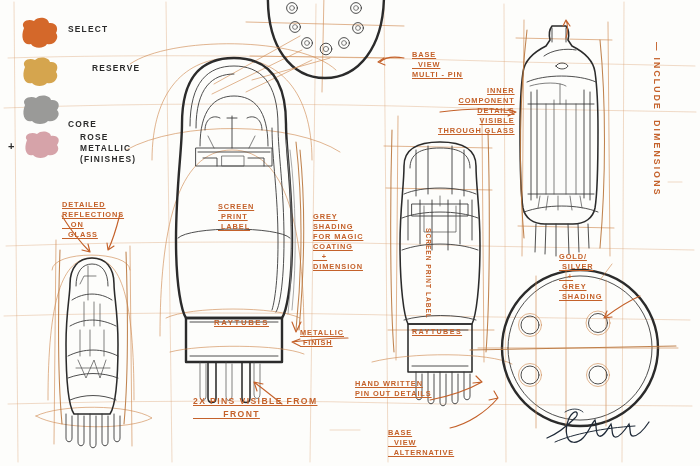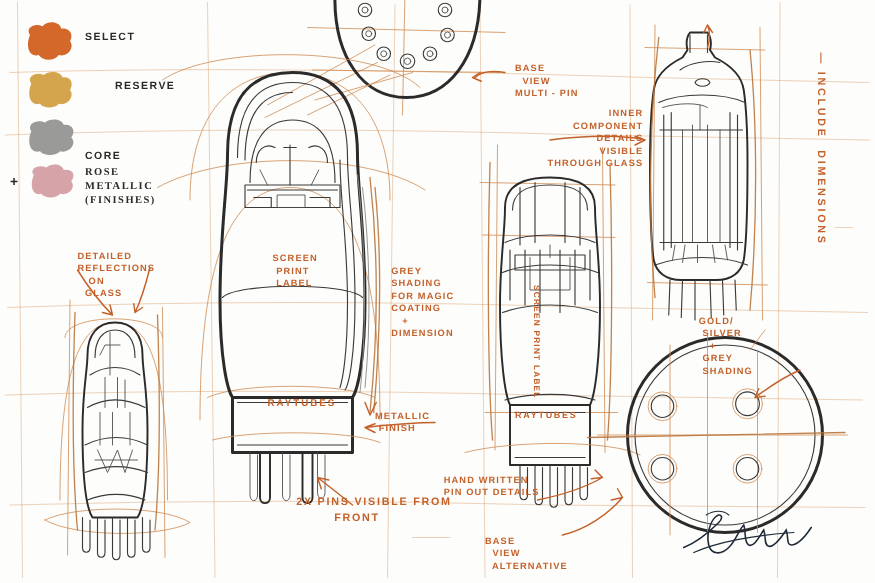--- a/index.html
+++ b/index.html
@@ -15,20 +15,21 @@
     color:#c4612a;
     font-family:"Liberation Sans", sans-serif;
     font-size:7.4px;
     letter-spacing:0.9px;
     line-height:10px;
     font-weight:600;
     white-space:pre;
     text-transform:uppercase;
     transform-origin:left top;
     pointer-events:none;
+    text-decoration:underline;
   }
   .swatch-label{
     position:absolute;color:#2b2b2b;font-size:8.4px;letter-spacing:1.2px;
     font-weight:600;line-height:11px;white-space:pre;text-transform:uppercase;
     font-family:"Liberation Sans", sans-serif;
   }
   .swatch{position:absolute;}
   .plus{position:absolute;color:#2b2b2b;font-size:11px;font-weight:700;}
   .vert{
     position:absolute;color:#c4612a;font-size:8.2px;letter-spacing:2.2px;
@@ -311,21 +312,21 @@
 <svg class="swatch" style="left:22px;top:130px;width:40px;height:30px;" viewBox="0 0 40 30">
   <path d="M5 10 C 1 5 9 1 15 4 C 19 0 28 1 29 6 C 36 5 39 10 35 15
            C 39 20 33 27 26 25 C 23 29 14 29 11 25 C 5 27 1 20 5 10 Z" fill="#d6a3a9"></path>
 </svg>
 
 <span class="plus" style="left:8px;top:140px;">+</span>
 
 <span class="swatch-label" style="left:68px;top:24px;text-align:right;">SELECT</span>
 <span class="swatch-label" style="left:68px;top:63px;margin-left:24px;">RESERVE</span>
 <span class="swatch-label" style="left:68px;top:119px;">CORE</span>
-<span class="swatch-label" style="left:68px;top:132px;font-family:Liberation Serif, serif;">ROSE
+<span class="swatch-label" style="left:80px;top:132px;">ROSE
 METALLIC
 (FINISHES)</span>
 
 <span class="note" style="left:412px;top:50px;">BASE
   VIEW
 MULTI - PIN</span>
 
 <span class="note" style="left:438px;top:86px;text-align:right;">INNER
 COMPONENT
 DETAILS
@@ -344,21 +345,21 @@
 <span class="note" style="left:313px;top:212px;">GREY
 SHADING
 FOR MAGIC
 COATING
    +
 DIMENSION</span>
 
 <span class="note" style="left:300px;top:328px;">METALLIC
  FINISH</span>
 
-<span class="note" style="left:193px;top:395px;font-size:8.6px;letter-spacing:1.4px;line-height:13px;margin-left:44px;">2x PINS VISIBLE FROM
+<span class="note" style="left:193px;top:395px;font-size:8.6px;letter-spacing:1.4px;line-height:13px;">2x PINS VISIBLE FROM
         FRONT</span>
 
 <span class="note" style="left:355px;top:379px;">HAND WRITTEN
 PIN OUT DETAILS</span>
 
 <span class="note" style="left:388px;top:428px;">BASE
   VIEW
   ALTERNATIVE</span>
 
 <span class="note" style="left:559px;top:252px;">GOLD/

